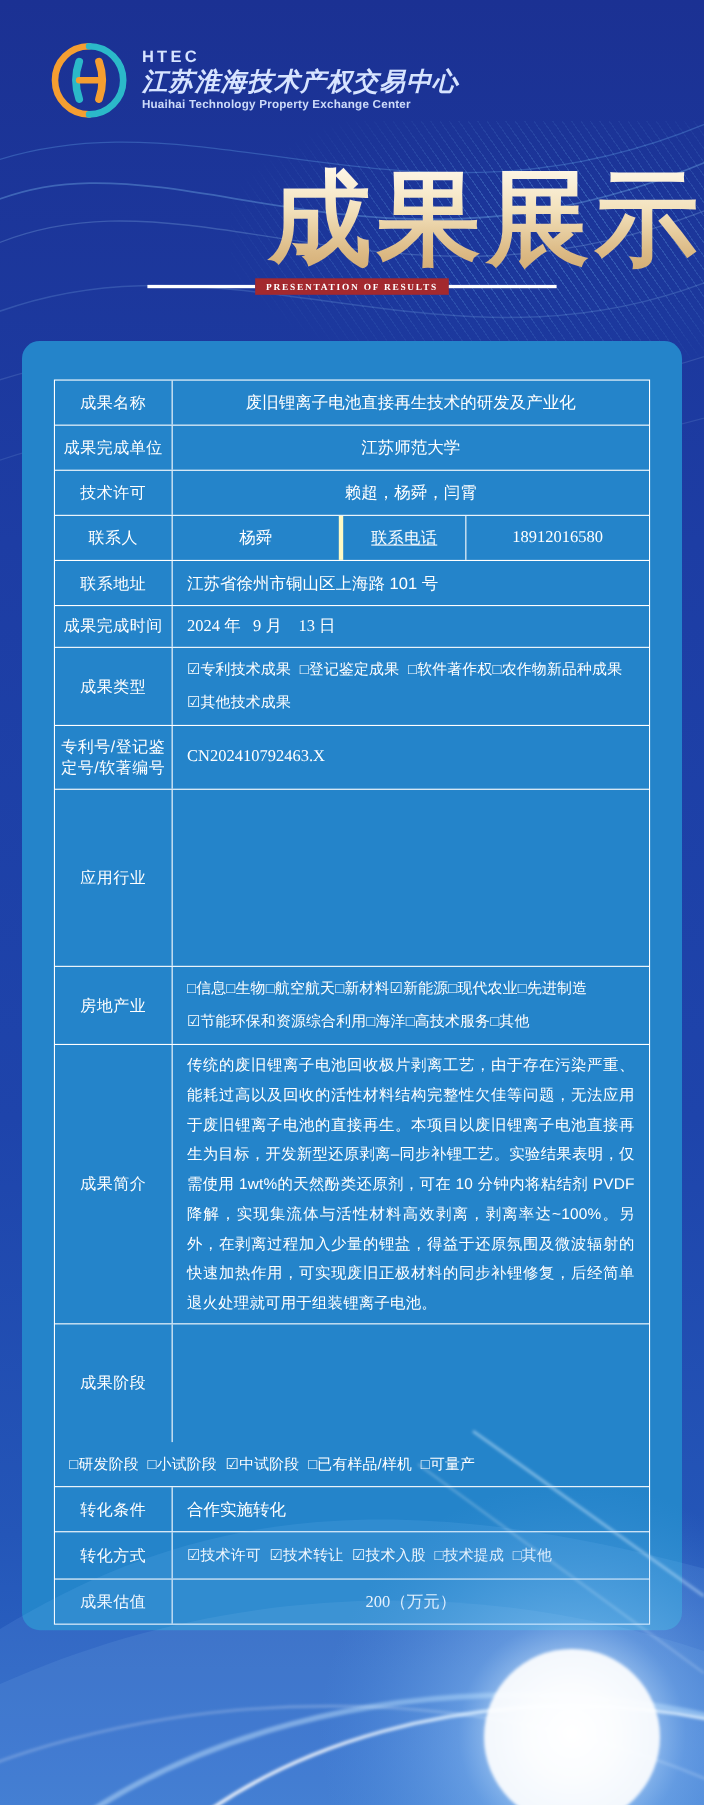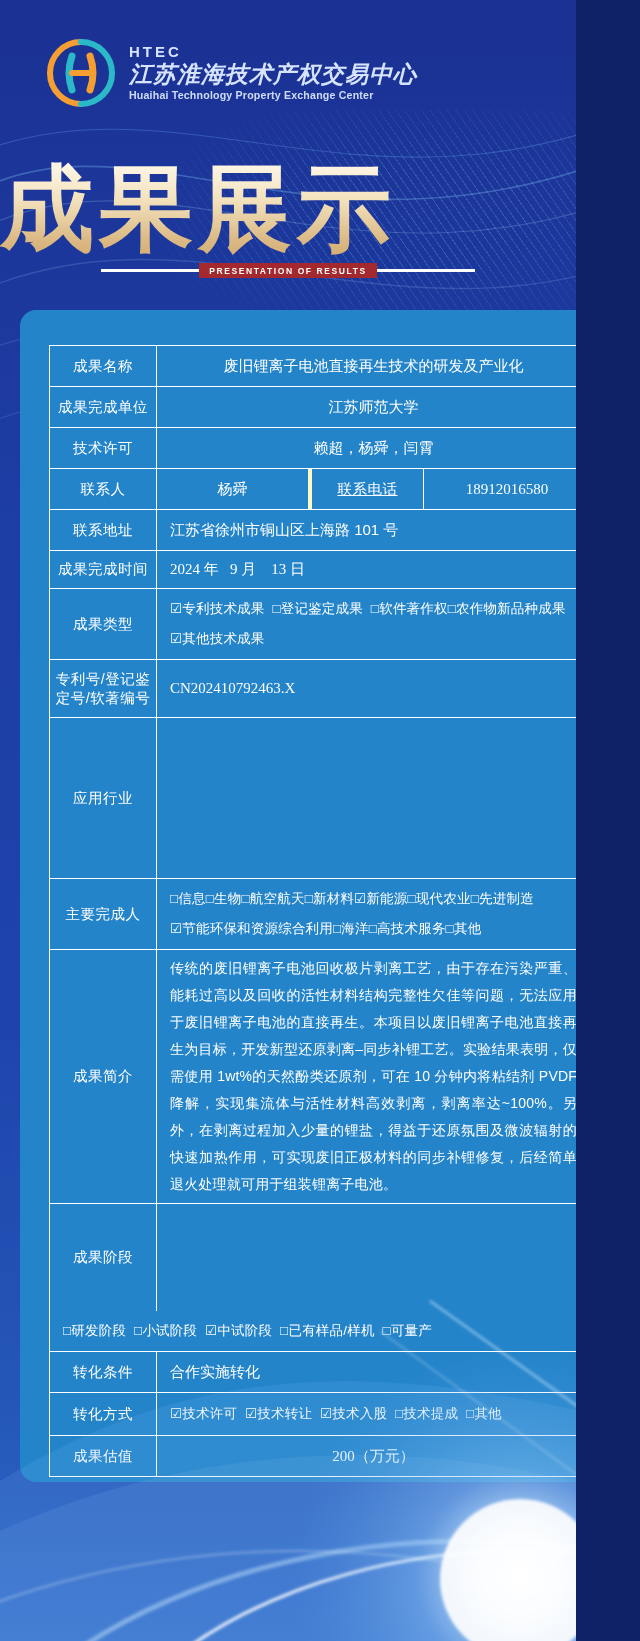--- a/index.html
+++ b/index.html
@@ -1,36 +1,36 @@
 <!DOCTYPE html>
 <html><head>
 <meta charset="utf-8">
 <style>
   html,body{margin:0;padding:0;background:#0f2268;}
   .poster{
-    position:relative;width:576px;height:1641px;overflow:hidden;
+    position:relative;width:640px;height:1641px;overflow:hidden;
     background:linear-gradient(180deg,#1b3193 0%,#1d3da4 30%,#1e44ab 62%,#2456b8 85%,#2e6ac8 100%);
     font-family:"Liberation Sans","DejaVu Sans",sans-serif;color:#fff;
   }
   svg.deco{position:absolute;left:0;pointer-events:none;}
   
   .logo{position:absolute;top:36px;left:44px;display:flex;align-items:center;gap:11px;}
   .logo-icon{width:74px;height:74px;flex:0 0 74px;}
   .logo-text{display:flex;flex-direction:column;line-height:1.12;color:#d7e4ff;}
   .logo-acronym{font-size:15px;font-weight:bold;letter-spacing:3px;}
   .logo-cn{font-size:23px;font-weight:800;letter-spacing:1px;margin-top:1px;font-style:italic;}
   .logo-en{font-size:10.6px;font-weight:bold;letter-spacing:.2px;margin-top:2px;opacity:.95;}
-  .title-wrap{position:absolute;top:160px;left:0;width:100%;text-align:left;}
+  .title-wrap{position:absolute;top:150px;left:0;width:100%;text-align:right;}
   .main-title{
     margin:0;font-size:94px;font-weight:900;letter-spacing:5px;line-height:1.05;
     background:linear-gradient(180deg,#fff8ea 0%,#f3e2bd 40%,#dcba85 80%,#d2ab72 100%);
     -webkit-background-clip:text;background-clip:text;color:transparent;
     text-shadow:0 3px 6px rgba(10,25,80,.0);
   }
-  .subtitle-row{margin-top:4px;display:flex;align-items:center;justify-content:center;gap:0;}
+  .subtitle-row{margin-top:4px;display:flex;align-items:center;justify-content:center;gap:0;font-family:Liberation Serif, serif;}
   .subtitle-line{width:98px;height:3px;background:#fff;}
   .subtitle-badge{background:#a3292e;color:#fff;font-size:8.5px;font-weight:bold;
     letter-spacing:1.6px;padding:3px 10px 2px;white-space:nowrap;}
   
   .panel{position:absolute;left:20px;top:310px;width:600px;height:1172px;
     background:#2484ca;border-radius:16px;}
   .ftable{position:relative;width:540px;margin:35px auto 0;border:1px solid #fff;
     font-size:15px;}
   .row{display:flex;align-items:stretch;border-top:1px solid #fff;}
   .row:first-child{border-top:none;}
@@ -138,21 +138,21 @@
       <div class="row h57">
         <div class="cl">专利号/登记鉴定号/软著编号</div>
         <div class="cv serif">CN202410792463.X</div>
       </div>
 
       <div class="row h160">
         <div class="cl">应用行业</div>
       </div>
 
       <div class="row h66">
-        <div class="cl">主要完成人</div>
+        <div class="cl">房地产业</div>
         <div class="cv pre chk">□信息□生物□航空航天□新材料☑新能源□现代农业□先进制造
 ☑节能环保和资源综合利用□海洋□高技术服务□其他</div>
       </div>
 
       <div class="row h215">
         <div class="cl">成果简介</div>
         <div class="cv intro-v">传统的废旧锂离子电池回收极片剥离工艺，由于存在污染严重、能耗过高以及回收的活性材料结构完整性欠佳等问题，无法应用于废旧锂离子电池的直接再生。本项目以废旧锂离子电池直接再生为目标，开发新型还原剥离–同步补锂工艺。实验结果表明，仅需使用 1wt%的天然酚类还原剂，可在 10 分钟内将粘结剂 PVDF 降解，实现集流体与活性材料高效剥离，剥离率达~100%。另外，在剥离过程加入少量的锂盐，得益于还原氛围及微波辐射的快速加热作用，可实现废旧正极材料的同步补锂修复，后经简单退火处理就可用于组装锂离子电池。</div>
       </div>
 
       <div class="row h38">

